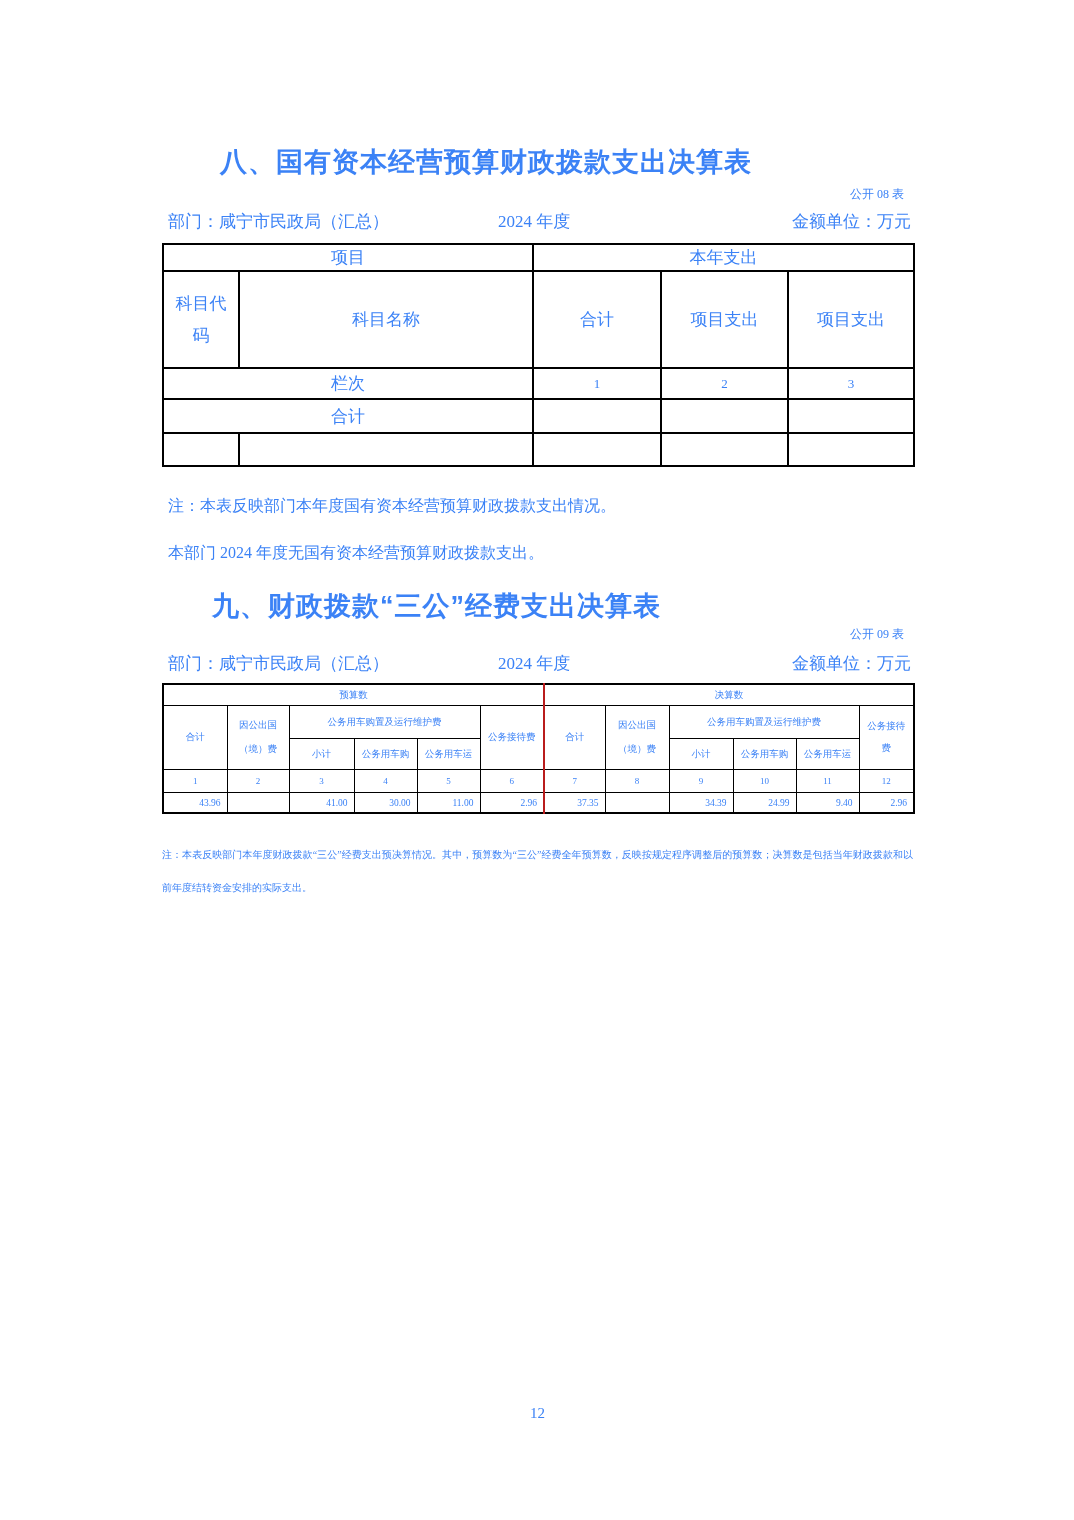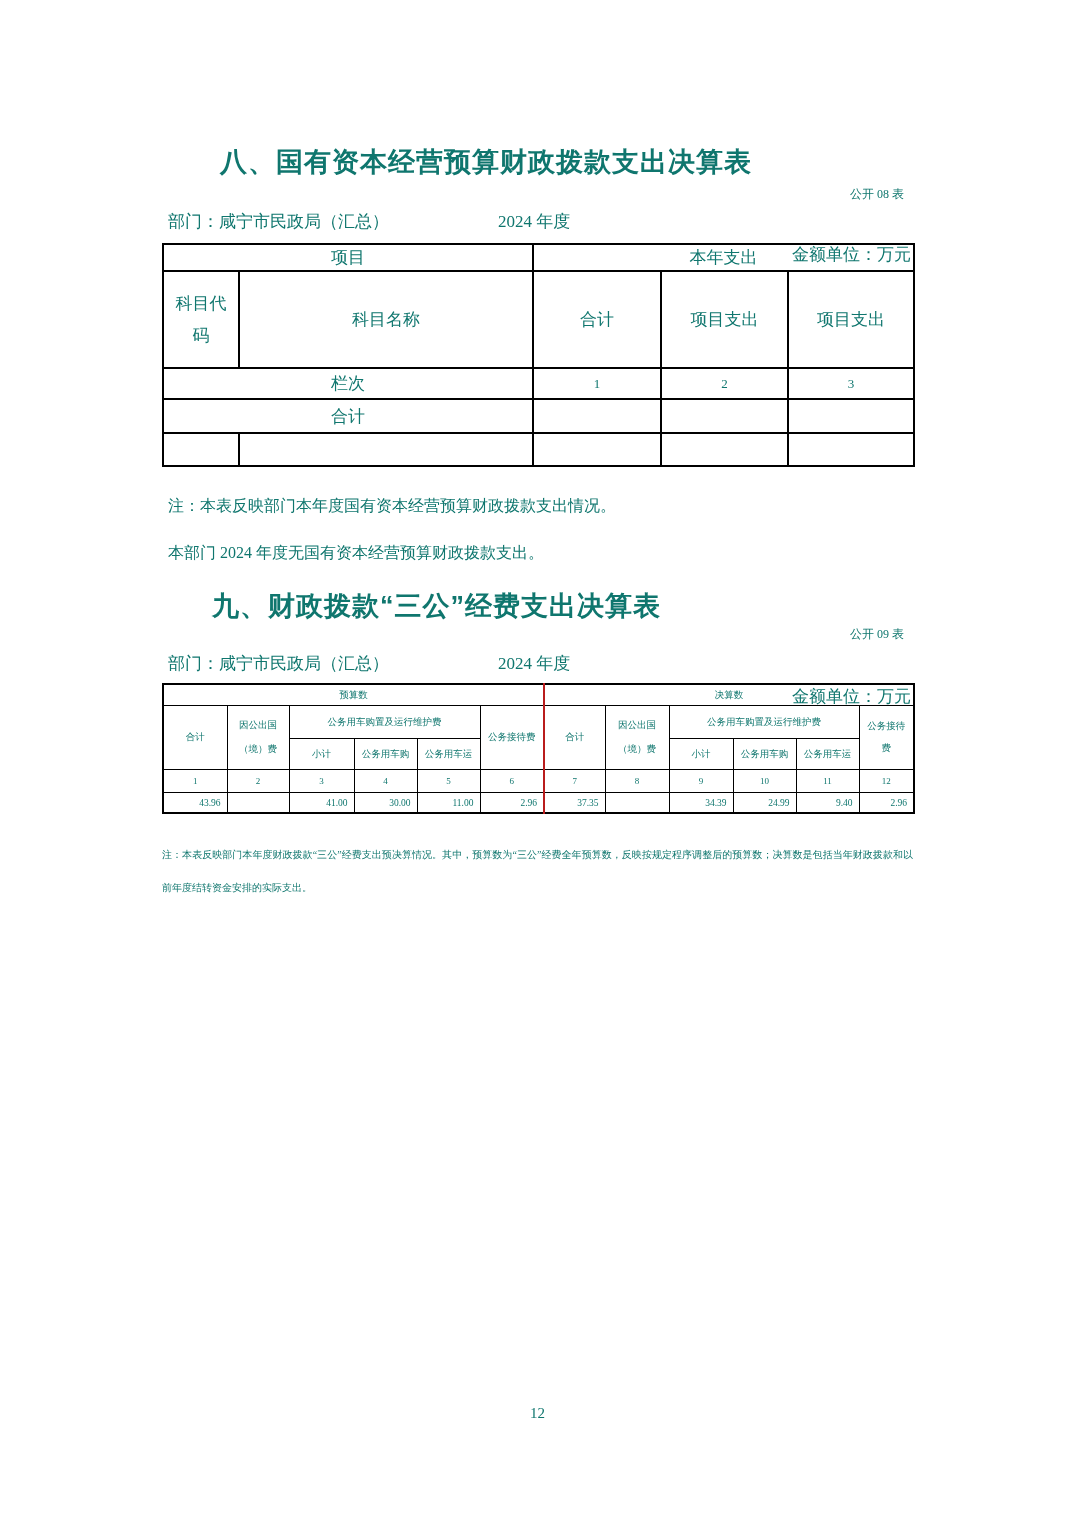--- a/index.html
+++ b/index.html
@@ -1,28 +1,28 @@
 <!DOCTYPE html>
 <html><head>
 <meta charset="utf-8">
 <style>
   html,body{margin:0;padding:0;background:#ffffff;}
-  .page{position:relative;width:1074px;height:1520px;background:#fff;color:#0f766e;
+  .page{position:relative;width:1074px;height:1520px;background:#fff;color:#3b82f6;
         font-family:"Liberation Serif","DejaVu Serif",serif;overflow:hidden;}
   .abs{position:absolute;}
   .doc-title{font-family:"Liberation Sans","DejaVu Sans",sans-serif;font-weight:bold;
              font-size:27px;letter-spacing:1px;white-space:nowrap;}
   #title8{left:220px;top:144px;}
   #title9{left:212px;top:588px;}
   .table-label{left:162px;top:186px;width:742px;text-align:right;font-size:12px;}
   #label9{top:626px;}
   .meta{left:162px;width:751px;height:22px;font-size:17px;}
   .meta .dept{position:absolute;left:6px;top:0;white-space:nowrap;}
   .meta .year{position:absolute;left:336px;top:0;white-space:nowrap;}
-  .meta .unit{position:absolute;right:2px;top:0;white-space:nowrap;margin-top:33px;}
+  .meta .unit{position:absolute;right:2px;top:0;white-space:nowrap;}
   #meta8{top:210px;} #meta9{top:652px;}
 
   table{border-collapse:collapse;table-layout:fixed;padding-left:19px;}
   #table8{left:162px;top:243px;width:751px;font-size:17px;text-align:center;border:2px solid #000;}
   #table8 td{border:2px solid #000;padding:0;overflow:hidden;}
   #table8 .r1 td{height:25px;}
   #table8 .r2 td{height:95px;}
   #table8 .r3 td{height:29px;}
   #table8 .r4 td{height:32px;}
   #table8 .r5 td{height:31px;}

